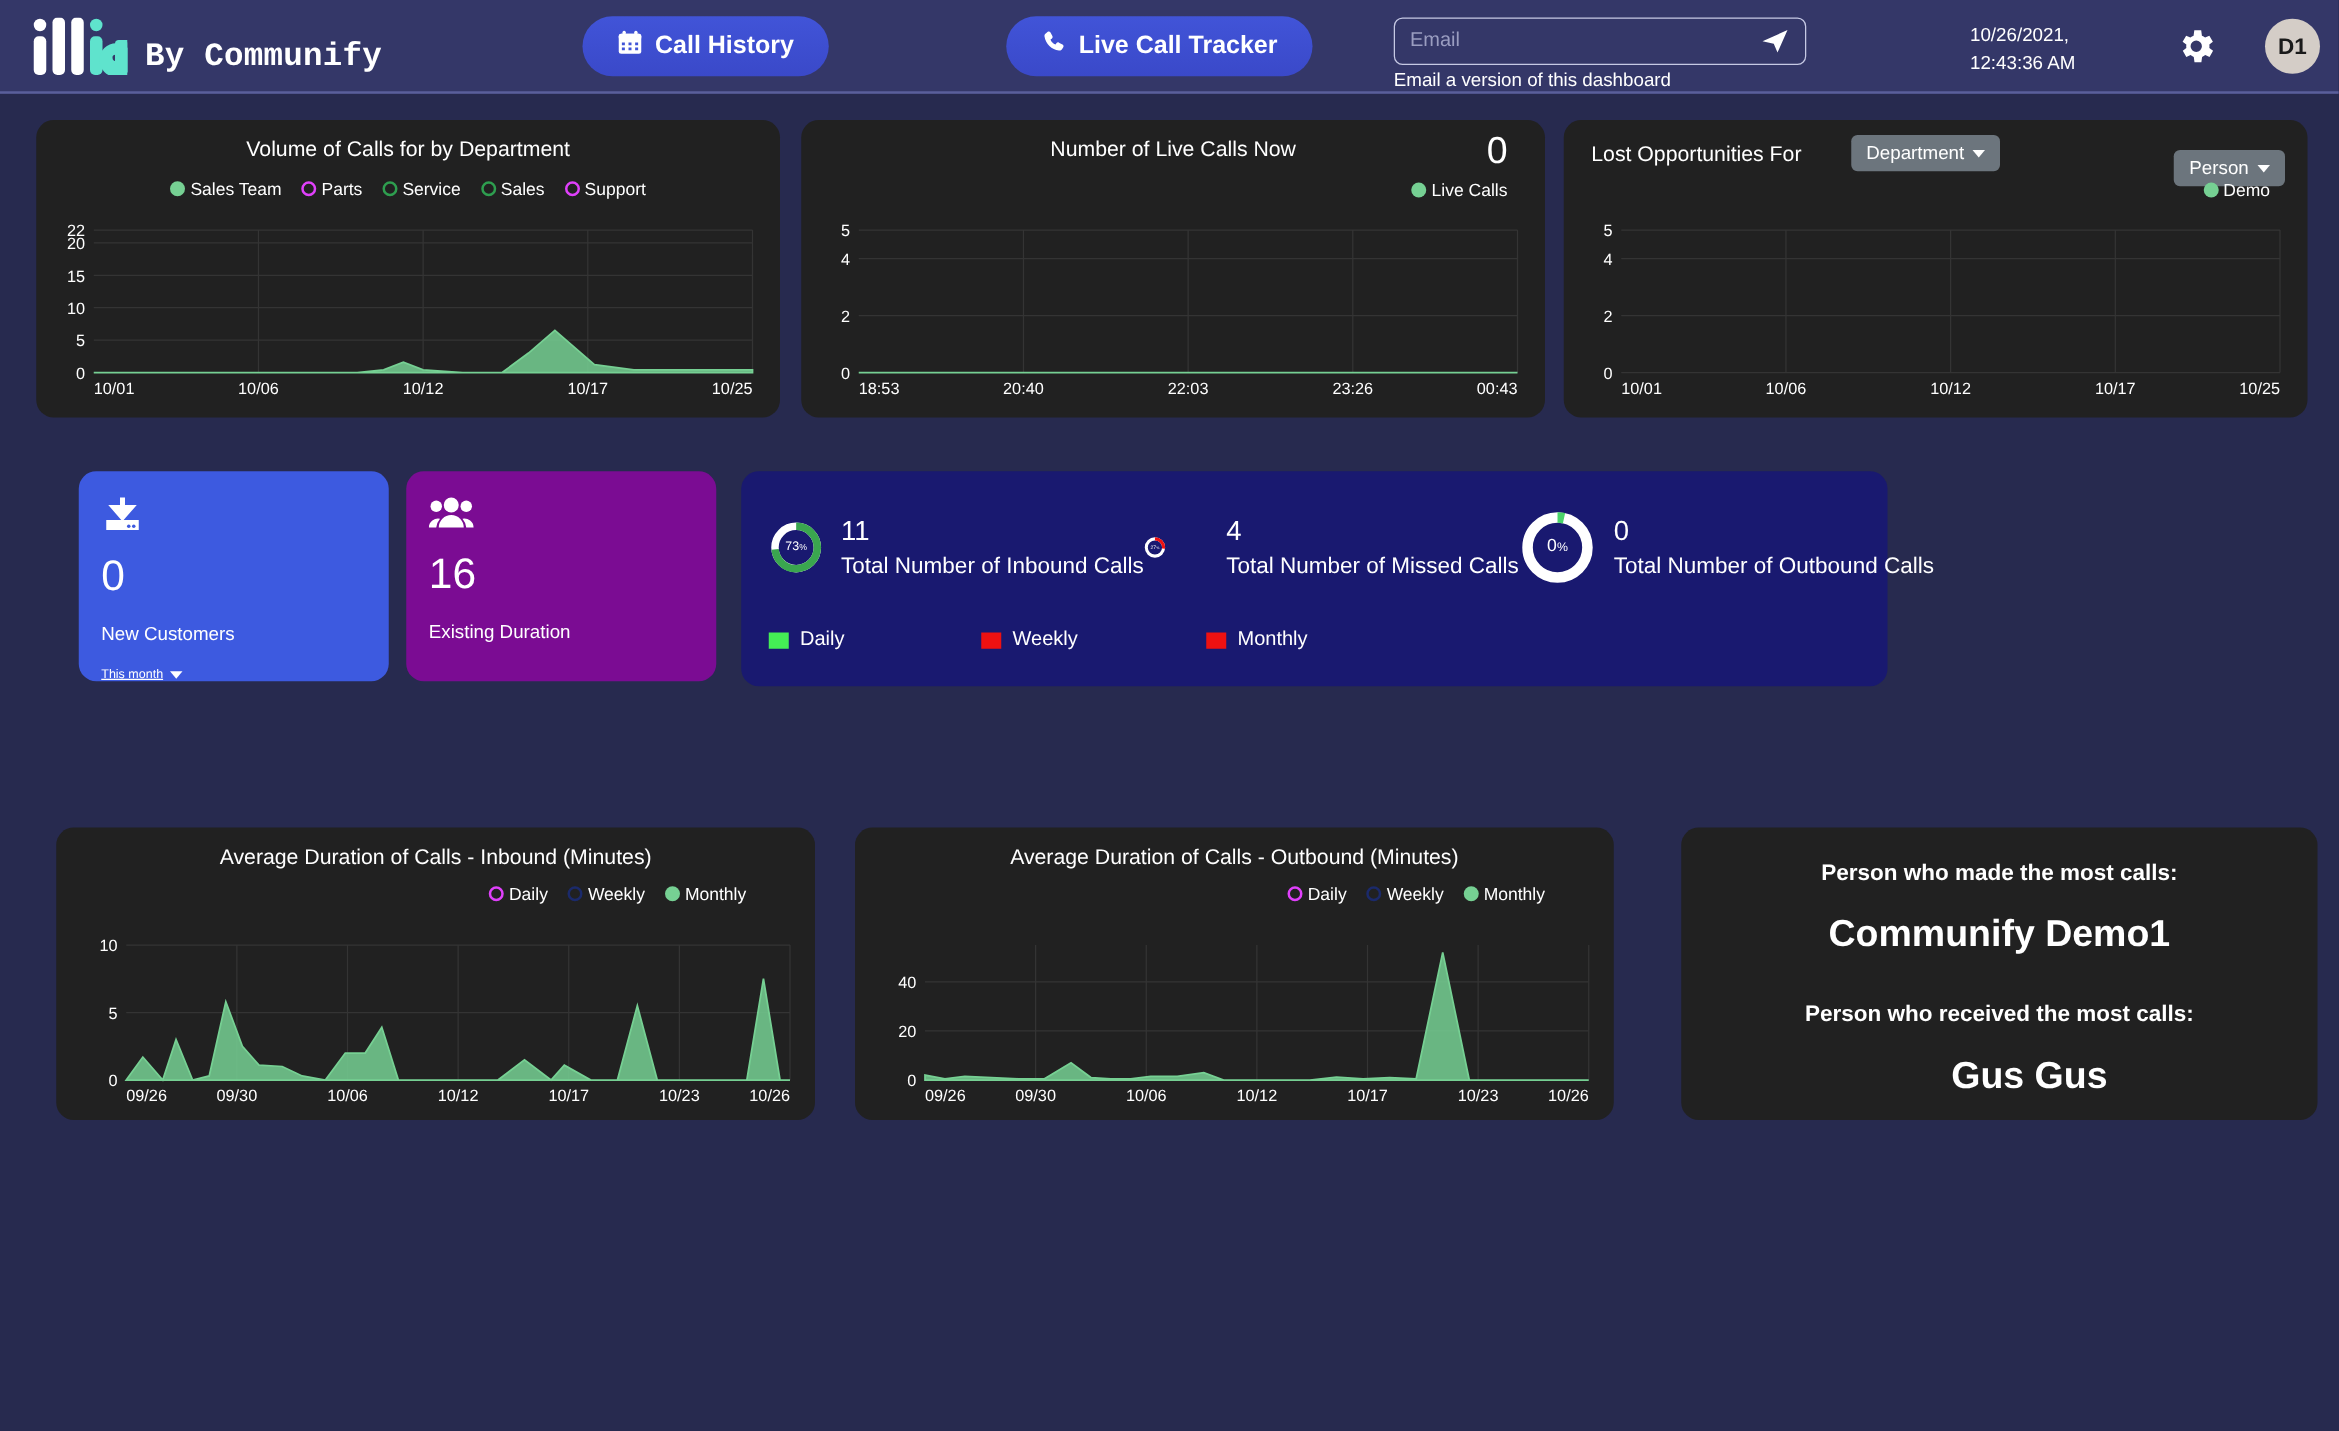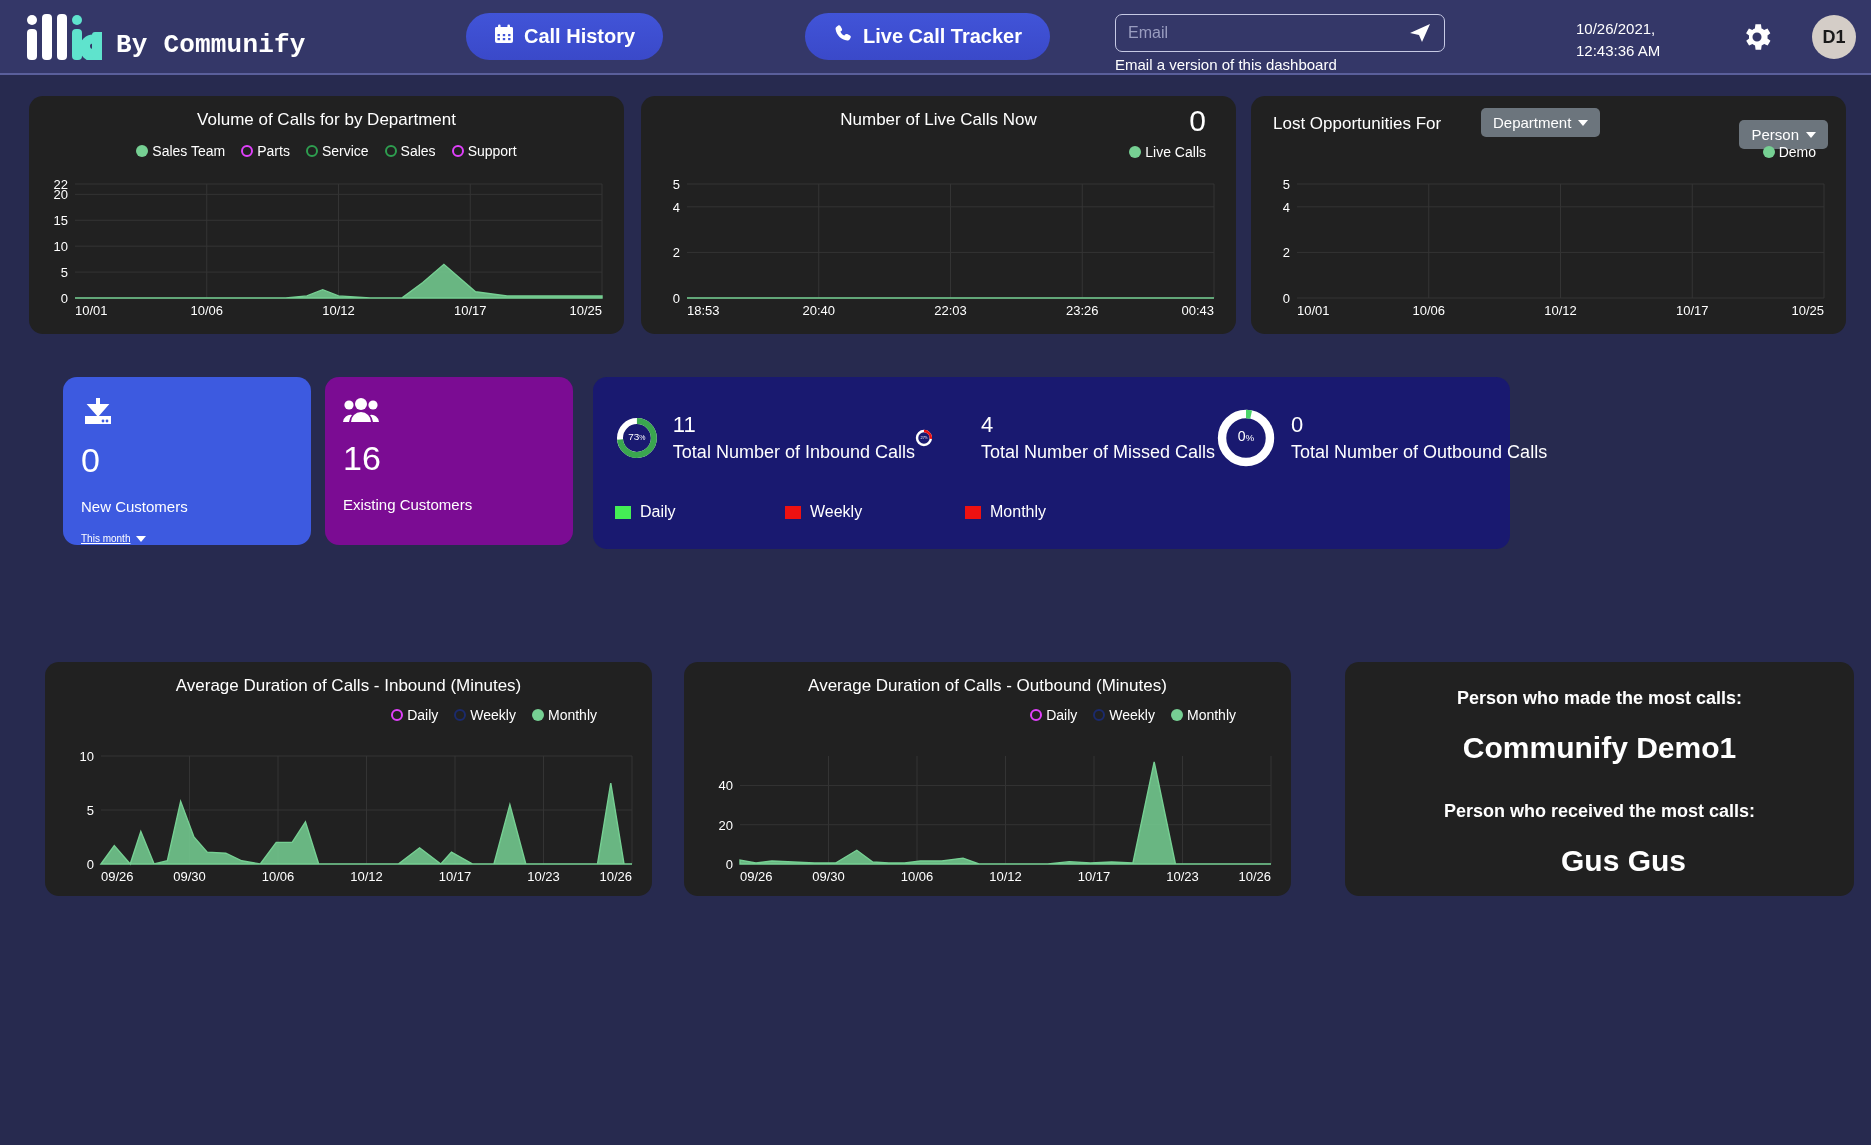--- a/index.html
+++ b/index.html
@@ -319,21 +319,21 @@
     <svg width="36" height="28" viewBox="0 0 36 28">
       <circle cx="18" cy="7" r="6" fill="#fff"></circle>
       <circle cx="6" cy="8" r="4.6" fill="#fff"></circle>
       <circle cx="30" cy="8" r="4.6" fill="#fff"></circle>
       <path d="M8 25 a10 10 0 0 1 20 0 z" fill="#fff"></path>
       <path d="M0 25 a7.5 7.5 0 0 1 9 -7 a13 13 0 0 0 -3 7 z" fill="#fff"></path>
       <path d="M36 25 a7.5 7.5 0 0 0 -9 -7 a13 13 0 0 1 3 7 z" fill="#fff"></path>
     </svg>
   </span>
   <div class="big">16</div>
-  <div class="cap">Existing Customers</div>
+  <div class="cap">Existing Duration</div>
 </div>
 
 <div class="donut-panel" style="left:593px;top:377px;width:917px;height:172px;">
   <div class="donut-row">
 
     <div class="donut-item" style="width:300px;">
       <svg width="62" height="62" viewBox="0 0 44 44">
         <circle cx="22" cy="22" r="17" fill="none" stroke="#ffffff" stroke-width="6"></circle>
         <circle id="arc-0" cx="22" cy="22" r="17" fill="none" stroke="#3aa64f" stroke-width="6" stroke-dasharray="77.97432966209867 106.81415022205297" transform="rotate(-90 22 22)"></circle>
         <text x="22" y="24" text-anchor="middle" font-size="10" fill="#ffffff" font-family="Liberation Sans, sans-serif"><tspan id="pct-0">73</tspan><tspan font-size="7">%</tspan></text>

